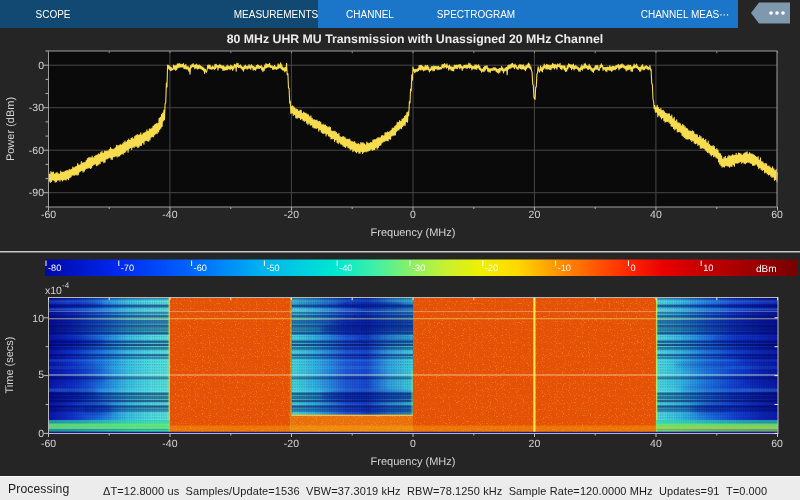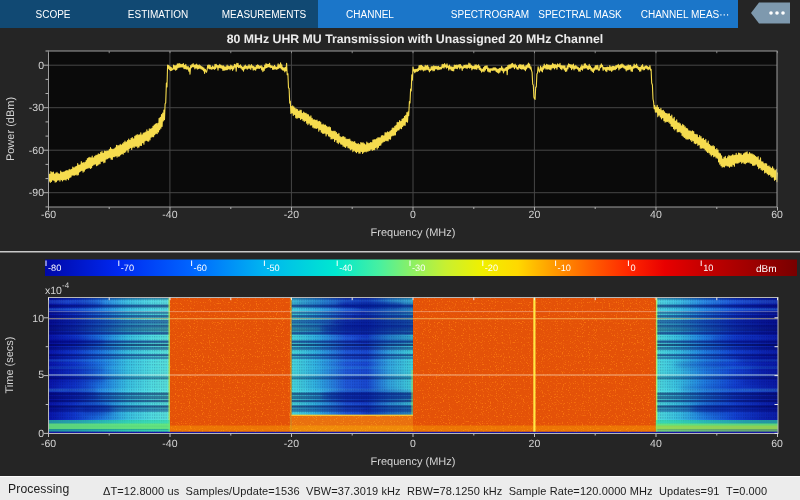--- a/index.html
+++ b/index.html
@@ -12,25 +12,23 @@
 #status span{position:absolute;top:8px;white-space:nowrap;}
 #fig{position:absolute;left:0;top:28px;}
 #pent{position:absolute;left:745px;top:0;}
 svg text{text-rendering:geometricPrecision;}
 svg,#status,#bar{will-change:transform;}
 </style></head><body>
 <div id="bar">
   <div class="left"></div>
     <div class="mid"></div>
   <div class="tab" style="left:-47px;">SCOPE</div>
-  <div class="tab" style="left:58px;">ESTIMATION</div>
-  <div class="tab" style="left:164px;">MEASUREMENTS</div>
+  <div class="tab" style="left:176px;">MEASUREMENTS</div>
   <div class="tab" style="left:270px;">CHANNEL</div>
-  <div class="tab" style="left:390px;">SPECTROGRAM</div>
-  <div class="tab" style="left:480px;">SPECTRAL MASK</div>
+  <div class="tab" style="left:376px;">SPECTROGRAM</div>
   <div class="tab" style="left:585px;">CHANNEL MEAS⋯</div>
 </div>
 <svg id="pent" width="55" height="28" viewBox="0 0 55 28">
   <path d="M 6 13 L 14 2.5 L 45 2.5 L 45 23.5 L 14 23.5 Z" fill="#7e99ae"></path>
   <circle cx="26" cy="13" r="1.8" fill="#fff"></circle>
     <circle cx="32" cy="13" r="1.8" fill="#fff"></circle>
   <circle cx="38" cy="13" r="1.8" fill="#fff"></circle>
 </svg>
 
 <svg id="fig" width="800" height="448" viewBox="0 28 800 448">

